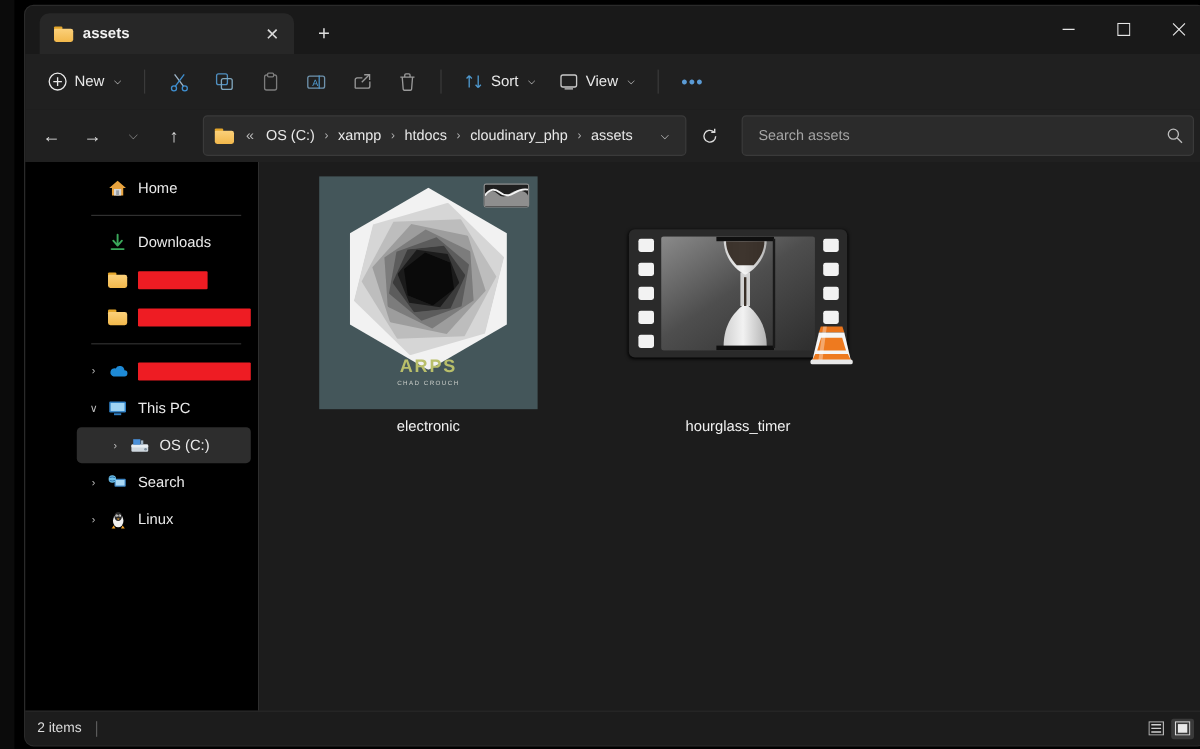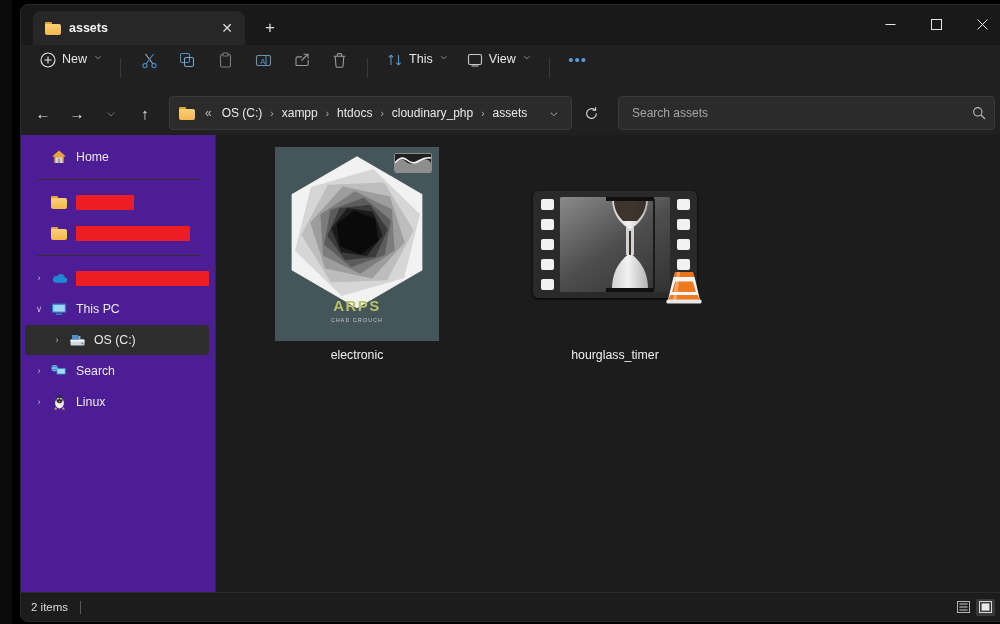--- a/index.html
+++ b/index.html
@@ -29,21 +29,21 @@
   .tabclose{width:24px;height:24px;border-radius:4px;display:flex;align-items:center;justify-content:center;color:#d8d8d8;font-size:14px;}
   .newtab{width:34px;height:34px;display:flex;align-items:center;justify-content:center;color:#dcdcdc;font-size:17px;margin-left:8px;}
   .wincontrols{position:absolute;right:0;top:0;height:38px;display:flex;}
   .wc{width:46px;height:38px;display:flex;align-items:center;justify-content:center;color:#e6e6e6;}
   .folder-ico{width:16px;height:13px;position:relative;flex:0 0 auto;}
   .folder-ico:before{content:"";position:absolute;left:0;top:0;width:7px;height:3px;background:#e3a52a;border-radius:1px 1px 0 0;}
   .folder-ico:after{content:"";position:absolute;left:0;top:2px;width:16px;height:11px;background:linear-gradient(#fbd07a,#f2b84b);border-radius:1px 2px 2px 2px;}
 
   
   .cmdbar{height:46px;background:#202020;display:flex;align-items:center;padding:0 10px;gap:2px;flex:0 0 auto;}
-  .cbtn{height:32px;border-radius:4px;display:flex;align-items:flex-start;gap:6px;padding:0 9px;color:#e8e8e8;font-size:12.5px;}
+  .cbtn{height:32px;border-radius:4px;display:flex;align-items:center;gap:6px;padding:0 9px;color:#e8e8e8;font-size:12.5px;}
   .cbtn.icononly{width:36px;justify-content:center;padding:0;}
   .cbtn .chev{font-size:8px;color:#cfcfcf;margin-left:2px;}
   .sep{width:1px;height:20px;background:#3a3a3a;margin:0 8px;}
   svg{display:block;}
 
   
   .addrrow{height:44px;background:#202020;display:flex;align-items:center;padding:0 10px 0 6px;gap:2px;flex:0 0 auto;}
   .navbtn{width:32px;height:32px;border-radius:4px;display:flex;align-items:center;justify-content:center;color:#e2e2e2;font-size:15px;}
   .navbtn.dim{color:#9a9a9a;font-size:10px;}
   .crumbbox{
@@ -61,34 +61,34 @@
     display:flex;align-items:center;padding:0 8px 0 11px;margin-left:10px;
   }
   .searchbox input{
     flex:1;background:transparent;border:0;outline:0;color:#e5e5e5;font-size:12px;
     font-family:"Liberation Sans",sans-serif;
   }
   .searchbox input::placeholder{color:#a5a5a5;}
 
   
   .body{flex:1;display:flex;min-height:0;background:#1c1c1c;}
-  .sidebar{width:194px;background:#4c1d95;padding-top:6px;box-sizing:border-box;overflow:hidden;position:relative;}
+  .sidebar{width:194px;background:#000000;padding-top:6px;box-sizing:border-box;overflow:hidden;position:relative;padding-left:39px;}
   .sbdiv{height:1px;background:#303030;margin:7px 14px 7px 16px;}
   .sbitem{height:30px;display:flex;align-items:center;border-radius:4px;margin:1px 6px 1px 4px;padding-left:4px;box-sizing:border-box;}
   .sbitem.sel{background:#2d2d2d;}
   .twisty{width:20px;flex:0 0 auto;display:flex;align-items:center;justify-content:center;color:#bdbdbd;font-size:9px;}
   .sbicon{width:20px;height:18px;flex:0 0 auto;display:flex;align-items:center;justify-content:center;margin-right:7px;}
   .sblabel{color:#eaeaea;font-size:12.3px;white-space:nowrap;}
   .redact{height:15px;border-radius:1px;background:#ee1c23;}
   .vdiv{width:1px;background:#2e2e2e;}
 
   .content{flex:1;position:relative;background:#1c1c1c;overflow:hidden;}
   .grid{position:absolute;left:12px;top:8px;right:0;display:flex;flex-wrap:wrap;align-content:flex-start;}
   .cell{width:258px;display:flex;flex-direction:column;align-items:center;padding-top:4px;}
-  .thumbwrap{width:164px;height:194px;display:flex;align-items:flex-end;justify-content:flex-end;position:relative;}
+  .thumbwrap{width:182px;height:194px;display:flex;align-items:flex-end;justify-content:flex-end;position:relative;}
   .fname{color:#f0f0f0;font-size:12.3px;margin-top:7px;text-align:center;}
 
   
   .album{width:194px;height:194px;background:#44565a;position:relative;overflow:hidden;}
   .hexwrap{position:absolute;left:50%;top:44%;transform:translate(-50%,-50%);width:152px;height:152px;}
   .hx{position:absolute;left:50%;top:50%;clip-path:polygon(50% 0%,93% 25%,93% 75%,50% 100%,7% 75%,7% 25%);}
   .arps{position:absolute;left:0;right:0;bottom:18px;text-align:center;}
   .arps .t1{color:#b9bf6a;font-size:15px;letter-spacing:1.5px;font-weight:bold;}
   .arps .t2{color:#c9cdc8;font-size:5.2px;letter-spacing:1.2px;margin-top:3px;}
   .wavebadge{position:absolute;right:7px;top:6px;width:36px;height:18px;background:#1d1d1d;border:1px solid #8d8d8d;border-radius:2px;overflow:hidden;}
@@ -203,21 +203,21 @@
         </svg>
       </div>
 
       <div class="sep"></div>
 
       <div class="cbtn">
         <svg width="16" height="16" viewBox="0 0 16 16">
           <path d="M4 13 V3 M4 3 L1.8 5.4 M4 3 L6.2 5.4" fill="none" stroke="#4f9ad0" stroke-width="1.1"></path>
           <path d="M11.5 3 V13 M11.5 13 L9.3 10.6 M11.5 13 L13.7 10.6" fill="none" stroke="#4f9ad0" stroke-width="1.1"></path>
         </svg>
-        <span>This</span>
+        <span>Sort</span>
         <span class="chev">⌵</span>
       </div>
       <div class="cbtn">
         <svg width="16" height="16" viewBox="0 0 16 16">
           <rect x="1.5" y="2.5" width="13" height="10" rx="1.6" fill="none" stroke="#c9c9c9" stroke-width="1.1"></rect>
           <line x1="4.5" y1="14" x2="11.5" y2="14" stroke="#c9c9c9" stroke-width="1.1"></line>
         </svg>
         <span>View</span>
         <span class="chev">⌵</span>
       </div>
@@ -279,20 +279,30 @@
               <path d="M8 1.6 L15 7.6 H12.7 V14 H3.3 V7.6 H1 Z" fill="#e8a33d"></path>
               <path d="M5 8.4 H11 V14 H5 Z" fill="#d8d8d8"></path>
               <rect x="6.8" y="9.6" width="2.4" height="4.4" fill="#9aa0a6"></rect>
             </svg>
           </span>
           <span class="sblabel">Home</span>
         </div>
 
         <div class="sbdiv"></div>
 
+        <div class="sbitem">
+          <span class="twisty"></span>
+          <span class="sbicon">
+            <svg width="16" height="16" viewBox="0 0 16 16">
+              <path d="M8 1.6 V9.4 M8 10.6 L4.4 6.6 M8 10.6 L11.6 6.6" fill="none" stroke="#3aa85a" stroke-width="1.6" stroke-linecap="round"></path>
+              <line x1="3" y1="13.6" x2="13" y2="13.6" stroke="#3aa85a" stroke-width="1.6" stroke-linecap="round"></line>
+            </svg>
+          </span>
+          <span class="sblabel">Downloads</span>
+        </div>
 
 
         <div class="sbitem">
           <span class="twisty"></span>
           <span class="sbicon">
               <span class="folder-ico"></span>
             </span>
           <span class="redact" style="width:58px;"></span>
         </div>
 

